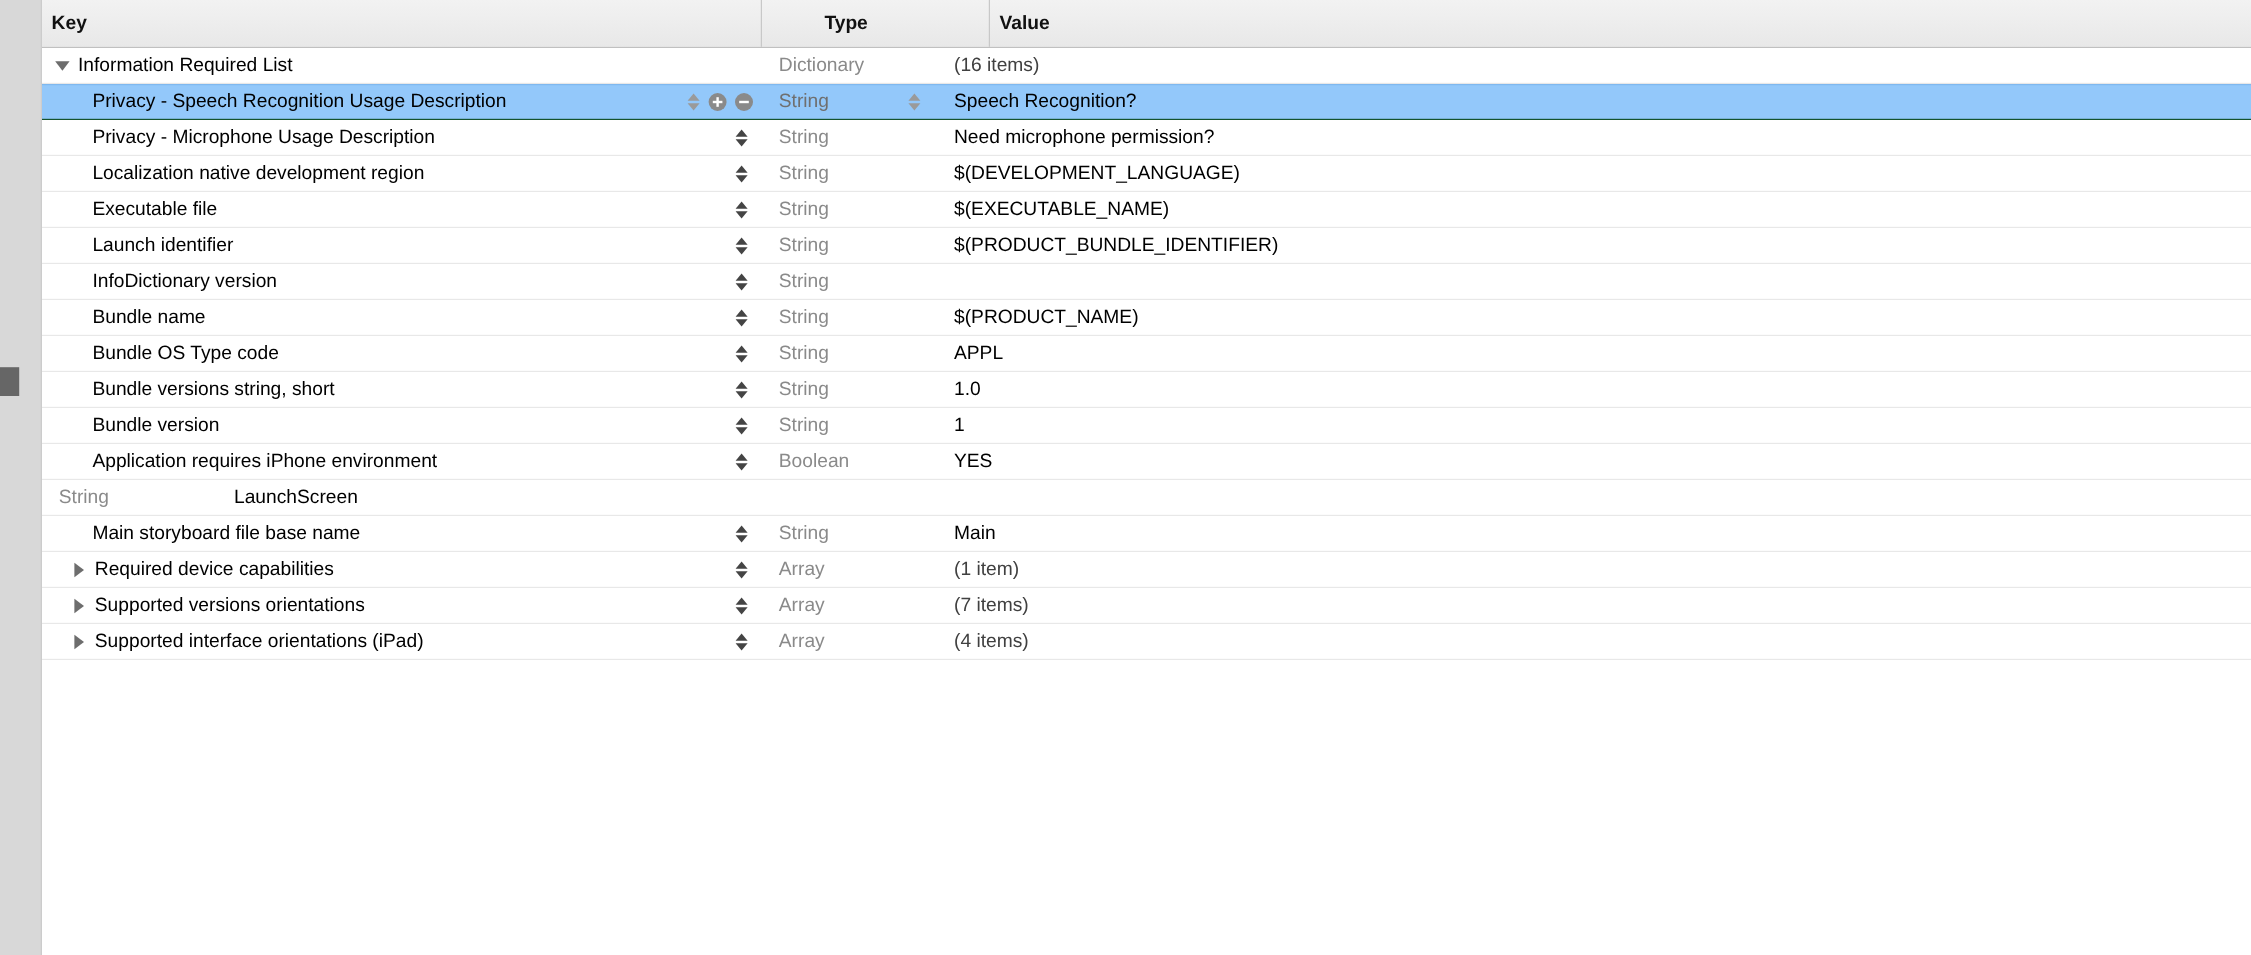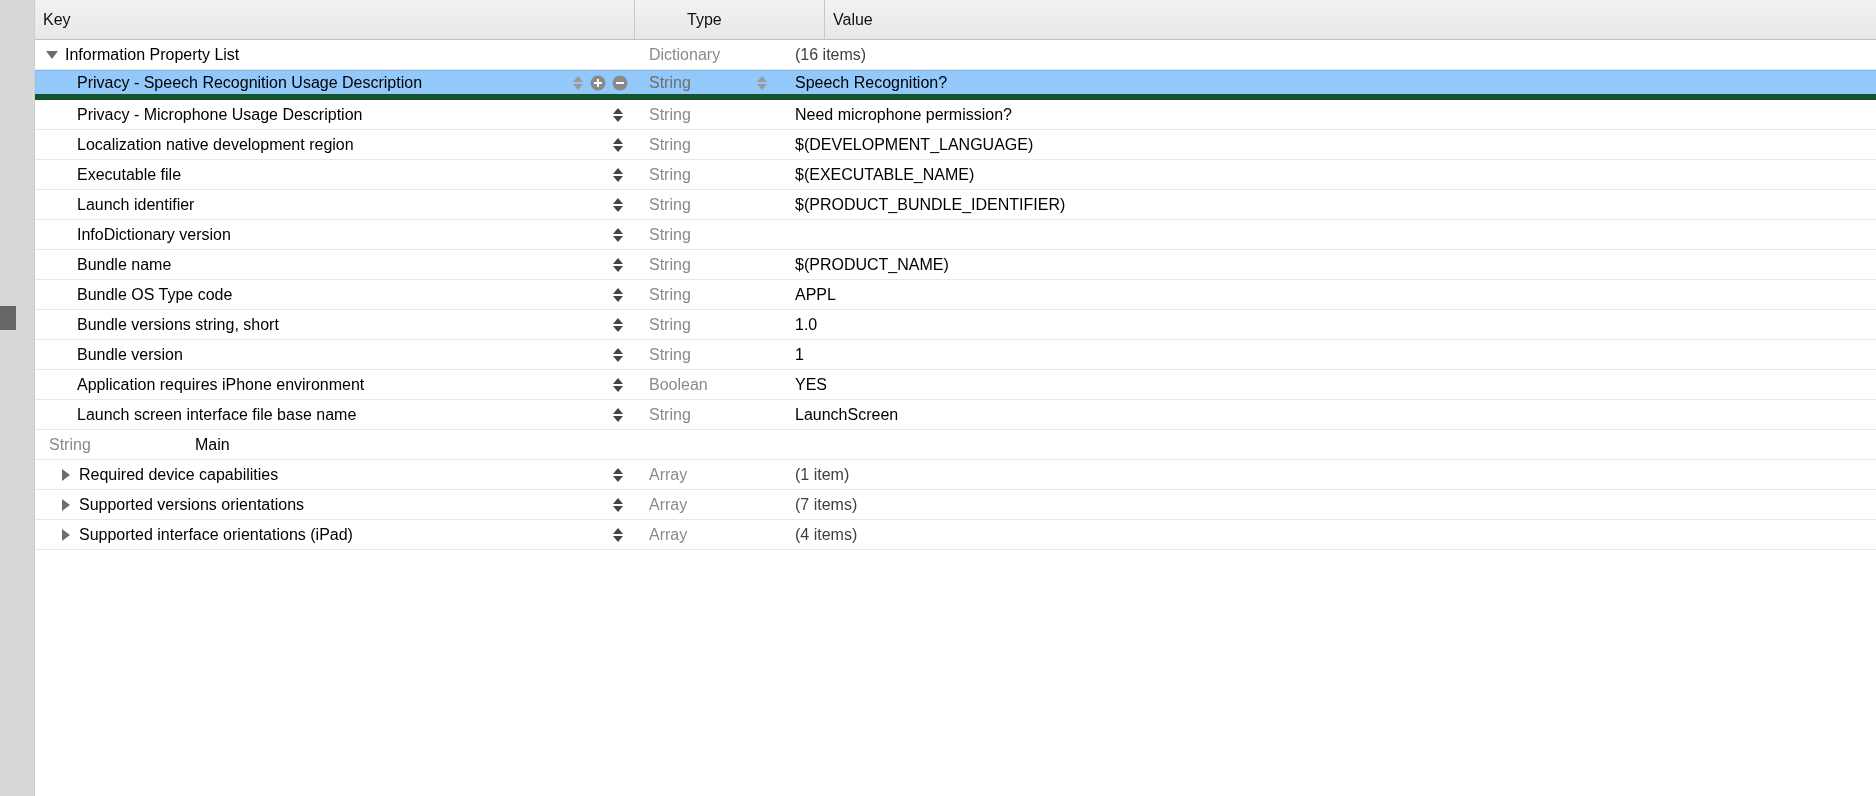--- a/index.html
+++ b/index.html
@@ -41,36 +41,36 @@
 .header {
   display: flex;
   align-items: center;
   height: 40px;
   background: linear-gradient(#f2f2f2, #e8e8e8);
   border-bottom: 1px solid #c0c0c0;
 }
 .header .col {
   padding: 0 8px;
   color: #111;
-  font-weight: 400;
+  font-weight: 700;
 }
 .col-key { width: 600px; padding-left: 34px; border-right: 1px solid #c8c8c8; height: 100%; display:flex; align-items:center; }
 .col-type { width: 146px; border-right: 1px solid #c8c8c8; height:100%; display:flex; align-items:center; padding-left:10px;margin-left:44px;}
 .col-value { flex: 1; height:100%; display:flex; align-items:center; padding-left:10px;}
 .rows { flex: 1; background: #fff; }
 .row {
   display: flex;
   align-items: center;
   height: 30px;
   border-bottom: 1px solid #e8e8e8;
 }
 .row.selected {
   background: #93c8fa;
   border-top: 1px solid #7fb8ef;
-  border-bottom: 6px solid #14532d;
+  border-bottom: 1px solid #14532d;
 }
 .row .c-key {
   width: 600px;
   display: flex;
   align-items: center;
   padding-left: 10px;
   position: relative;
 }
 .row .c-type {
   width: 146px;
@@ -167,21 +167,21 @@
       <div class="col col-type">Type</div>
       <div class="col col-value">Value</div>
     </div>
     <div class="rows">
 
       <div class="row">
         <div class="c-key">
           <span class="disclosure indent-root">
               <span class="tri-down"></span>
             </span>
-          <span class="key-text">Information Property List</span>
+          <span class="key-text">Information Required List</span>
         </div>
         <div class="c-type">Dictionary</div>
         <div class="c-value dim">(16 items)</div>
       </div>
 
       <div class="row selected">
         <div class="c-key">
           <span class="indent-child"></span>
           <span class="key-text">Privacy - Speech Recognition Usage Description</span>
           <span class="sel-controls">
@@ -337,33 +337,33 @@
             <span class="stepper">
               <span class="up"></span>
               <span class="down"></span>
             </span>
           </div>
         <div class="c-type">Boolean</div>
         <div class="c-value">YES</div>
       </div>
 
       <div class="row">
-        <div class="c-key">
-            <span class="indent-child"></span>
-            <span class="key-text">Launch screen interface file base name</span>
-            <span class="stepper">
-              <span class="up"></span>
-              <span class="down"></span>
-            </span>
-          </div>
         <div class="c-type">String</div>
         <div class="c-value">LaunchScreen</div>
       </div>
 
       <div class="row">
+        <div class="c-key">
+            <span class="indent-child"></span>
+            <span class="key-text">Main storyboard file base name</span>
+            <span class="stepper">
+              <span class="up"></span>
+              <span class="down"></span>
+            </span>
+          </div>
         <div class="c-type">String</div>
         <div class="c-value">Main</div>
       </div>
 
       <div class="row">
         <div class="c-key">
             <span class="disclosure indent-child" style="margin-left:14px;">
               <span class="tri-right"></span>
             </span>
             <span class="key-text">Required device capabilities</span>

